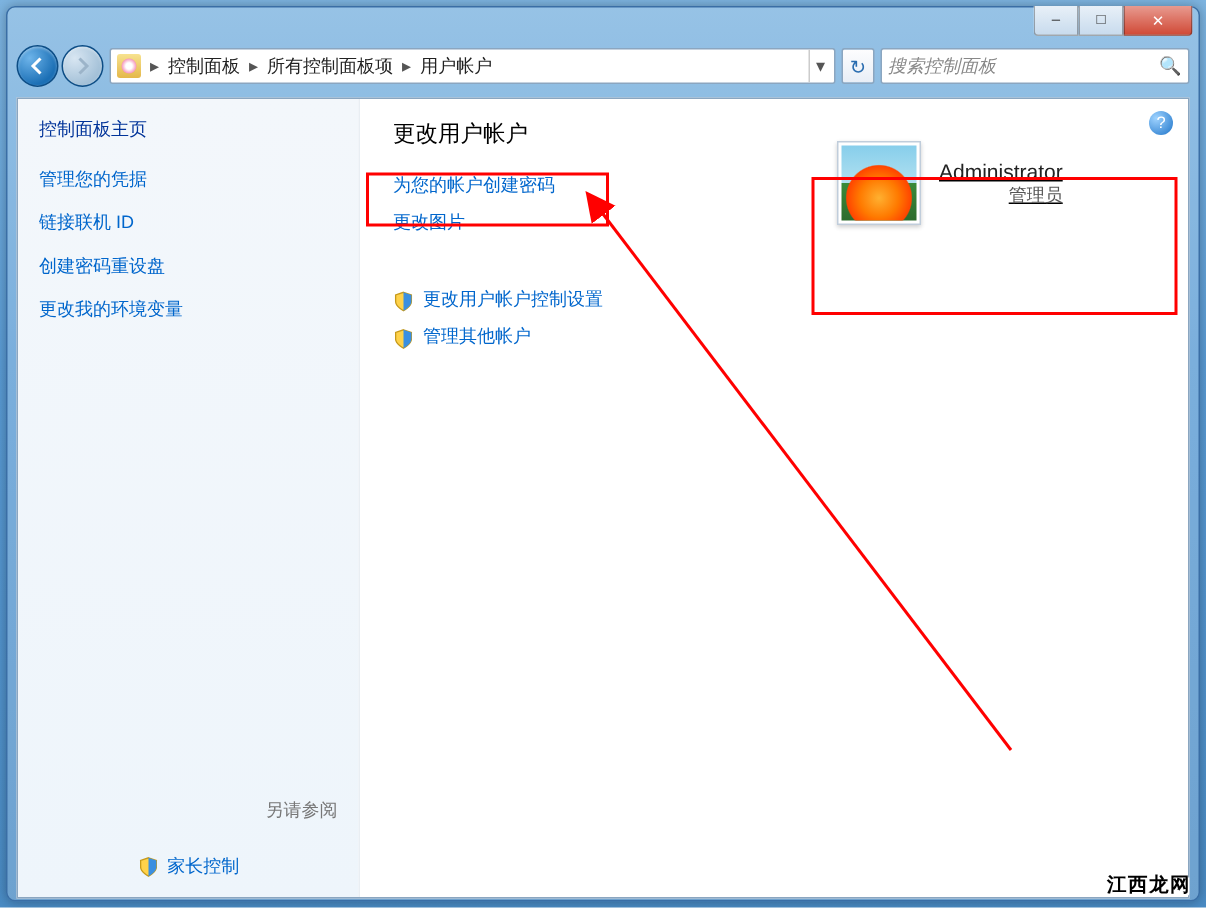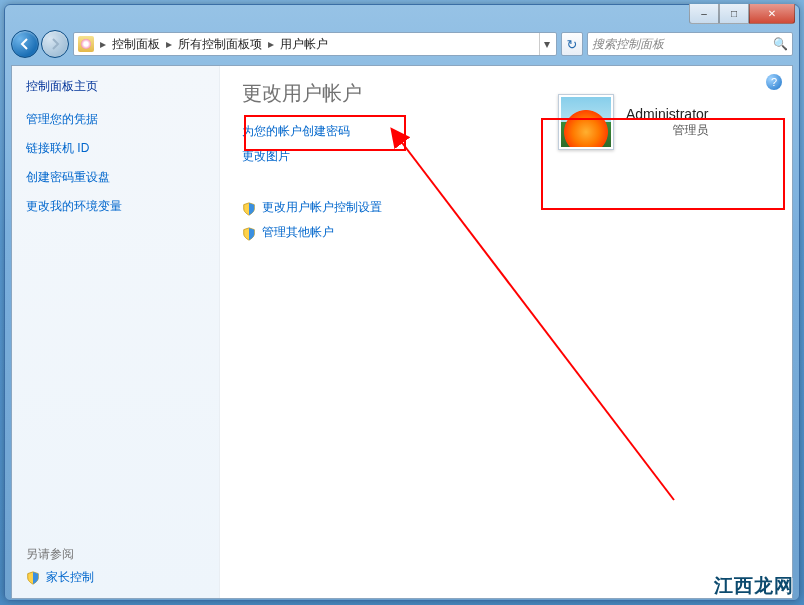--- a/index.html
+++ b/index.html
@@ -111,47 +111,47 @@
   
   .content {
     margin-top: 6px;
     background: #fff;
     border: 1px solid #8ba6c0;
     height: 534px;
     display: flex;
     position: relative;
   }
   .sidebar {
-    width: 208px;
+    width: 228px;
     background: linear-gradient(to bottom,#f3f7fb 0,#eef5fb 100%);
     border-right: 1px solid #e9eef3;
     padding: 12px 14px;
     display:flex;
     flex-direction:column;
     position:relative;
   }
   .sidebar-title { color:#003399; font-size:12px; margin-bottom:10px; }
   .sidelink { color:#0066cc; margin: 6px 0; cursor:pointer; }
   .side-bottom { margin-top:auto; }
-  .side-sub { color:#777; margin-bottom:6px; }
-  .side-item { display:flex; align-items:center; gap:6px; color:#0066cc; cursor:pointer;}
+  .side-sub { color:#777; margin-bottom:20px;text-align:right; }
+  .side-item { display:flex; align-items:center; gap:6px; color:#0066cc; cursor:pointer;justify-content:center;}
 
   .main {
     flex:1;
     padding: 14px 18px 14px 22px;
     position:relative;
   }
   .helpicon {
     position:absolute; top:8px; right:10px;
     width:16px;height:16px;border-radius:50%;
     background:radial-gradient(circle at 30% 30%,#9fd3ff,#1e74c9);
     color:#fff;font-size:11px;display:flex;align-items:center;justify-content:center;
     cursor:pointer;
   }
-  .page-title { color:#737373; font-size:20px; margin-bottom:16px; }
+  .page-title { color:#000000; font-size:15px; margin-bottom:16px; }
   .tasklink { color:#0066cc; margin:8px 0; cursor:pointer; display:flex; align-items:flex-end; gap:6px;}
   .shield { width:14px;height:14px; flex-shrink:0;}
 
   .highlight-box {
     position:absolute;
     border: 2px solid #ff0000;
     pointer-events:none;
   }
   .hl1 { left:244px; top:115px; width:162px; height:36px; }
   .hl2 { left:541px; top:118px; width:244px; height:92px; }
@@ -163,41 +163,42 @@
 
   .usercard {
     position:absolute;
     right: 14px;
     top: 18px;
     width: 228px;
     display:flex;
     align-items:center;
     gap:12px;
     padding: 10px 8px;
+    text-decoration: underline;
   }
   .avatar {
     width:56px;height:56px;
     border:1px solid #c0cddb;
     padding:2px;
     background:#fff;
     box-shadow:0 1px 3px rgba(0,0,0,0.2);
   }
   .avatar-inner{
     width:100%;height:100%;
     background: radial-gradient(circle at 50% 70%, #ffb030 0%, #ff7a00 30%, #ff4500 50%, transparent 52%),
                 linear-gradient(to bottom, #87ceeb 0%, #b0e0f0 50%, #3a8b3a 50%, #2d6b2d 100%);
   }
   .uname { font-size:14px; color:#222; }
   .urole { font-size:12px; color:#555;text-align:right; }
 
   .watermark {
     position:absolute;
     bottom:6px; right:10px;
-    color:#0c4a6e;
-    font-size:19px;
+    color:#000000;
+    font-size:13px;
     font-weight:bold;
     text-shadow:1px 1px 0 #fff;
     letter-spacing:1px;
   }
 </style>
 </head>
 <body>
 
 <div class="window">
 

